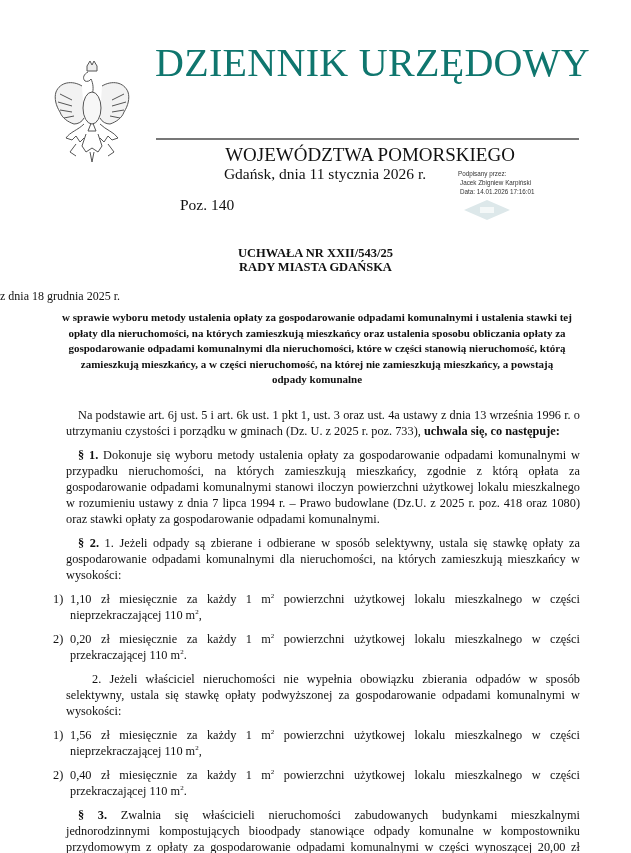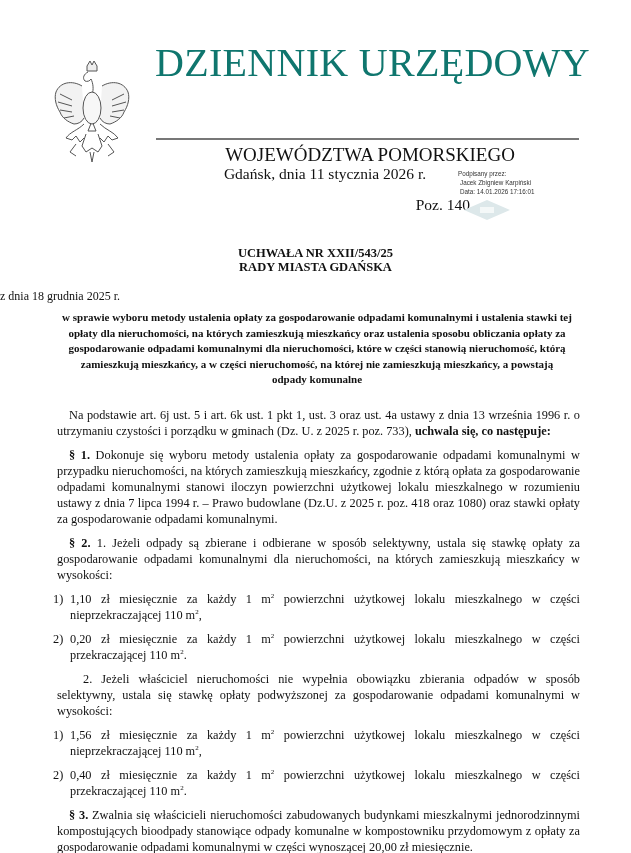--- a/index.html
+++ b/index.html
@@ -11,30 +11,30 @@
   .title-main {
     position: absolute; left: 155px; top: 40px; width: 430px;
     font-size: 40px; line-height: 46px; letter-spacing: 0.3px; color: #0f766e; white-space: nowrap;
   }
   .title-sub {
     position: absolute; left: 155px; top: 97px; width: 430px; text-align: center;
     font-size: 19px; line-height: 22px; white-space: nowrap; margin-top: 47px;
   }
   .rule { position: absolute; left: 156px; top: 138px; width: 423px; height: 2px; background: #777; }
   .place-date { position: absolute; left: 180px; top: 165px; width: 290px; text-align: center; font-size: 15.5px; }
-  .poz { position: absolute; left: 180px; top: 196px; width: 290px; text-align: right; font-size: 15.5px; }
+  .poz { position: absolute; left: 180px; top: 196px; width: 290px; text-align: left; font-size: 15.5px; }
   .signature { position: absolute; left: 458px; top: 169px; font-family: "Liberation Sans", sans-serif; font-size: 6.3px; line-height: 9px; color: #333; }
   .signature .sig-line { display: block; }
   .signature .sig-indent { padding-left: 2px; }
   .sig-logo { position: absolute; left: 462px; top: 199px; width: 50px; height: 22px; }
   .act-title { position: absolute; left: 0; top: 246px; width: 631px; text-align: center; font-weight: bold; font-size: 12.5px; line-height: 14px; }
   .act-date { position: absolute; left: 0; top: 289px; width: 608px; text-align: left; font-size: 12px; }
   .subject { position: absolute; left: 62px; top: 310px; width: 510px; text-align: center; font-weight: bold; font-size: 11px; line-height: 15.5px; }
   .body { position: absolute; left: 53px; top: 407px; width: 527px; font-size: 12.3px; line-height: 16px; text-align: justify; }
-  .body p { margin: 0 0 8px 4px; text-indent: 12px; }
+  .body p { margin: 0 0 8px 13px; text-indent: 12px; }
   .body b { font-weight: bold; }
   .list-item { display: flex; margin: 0 0 8px 0; }
   .list-num { width: 17px; flex: none; text-align: left; }
   .list-text { flex: 1; text-align: justify; }
   sup { font-size: 7px; line-height: 0; }
 </style>
 </head>
 <body>
 
 <svg class="emblem" viewBox="0 0 80 110">

